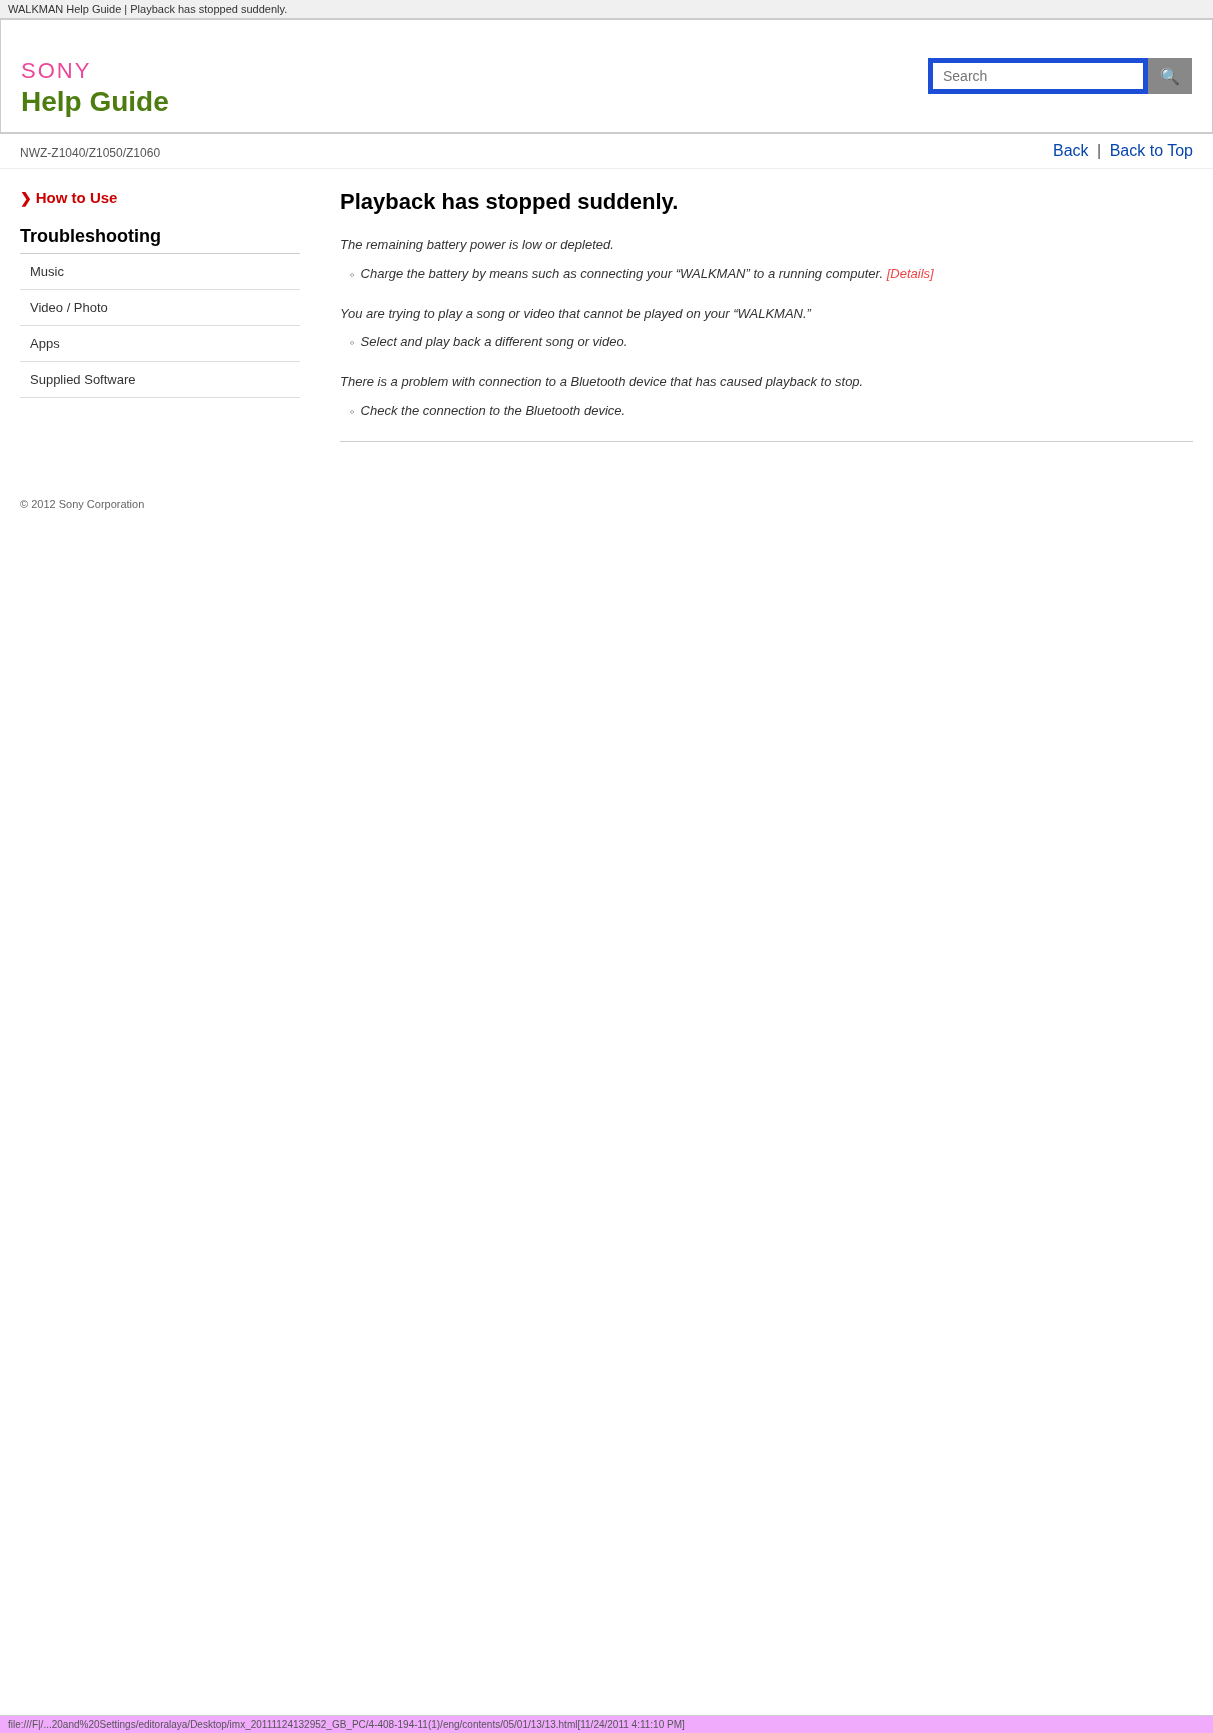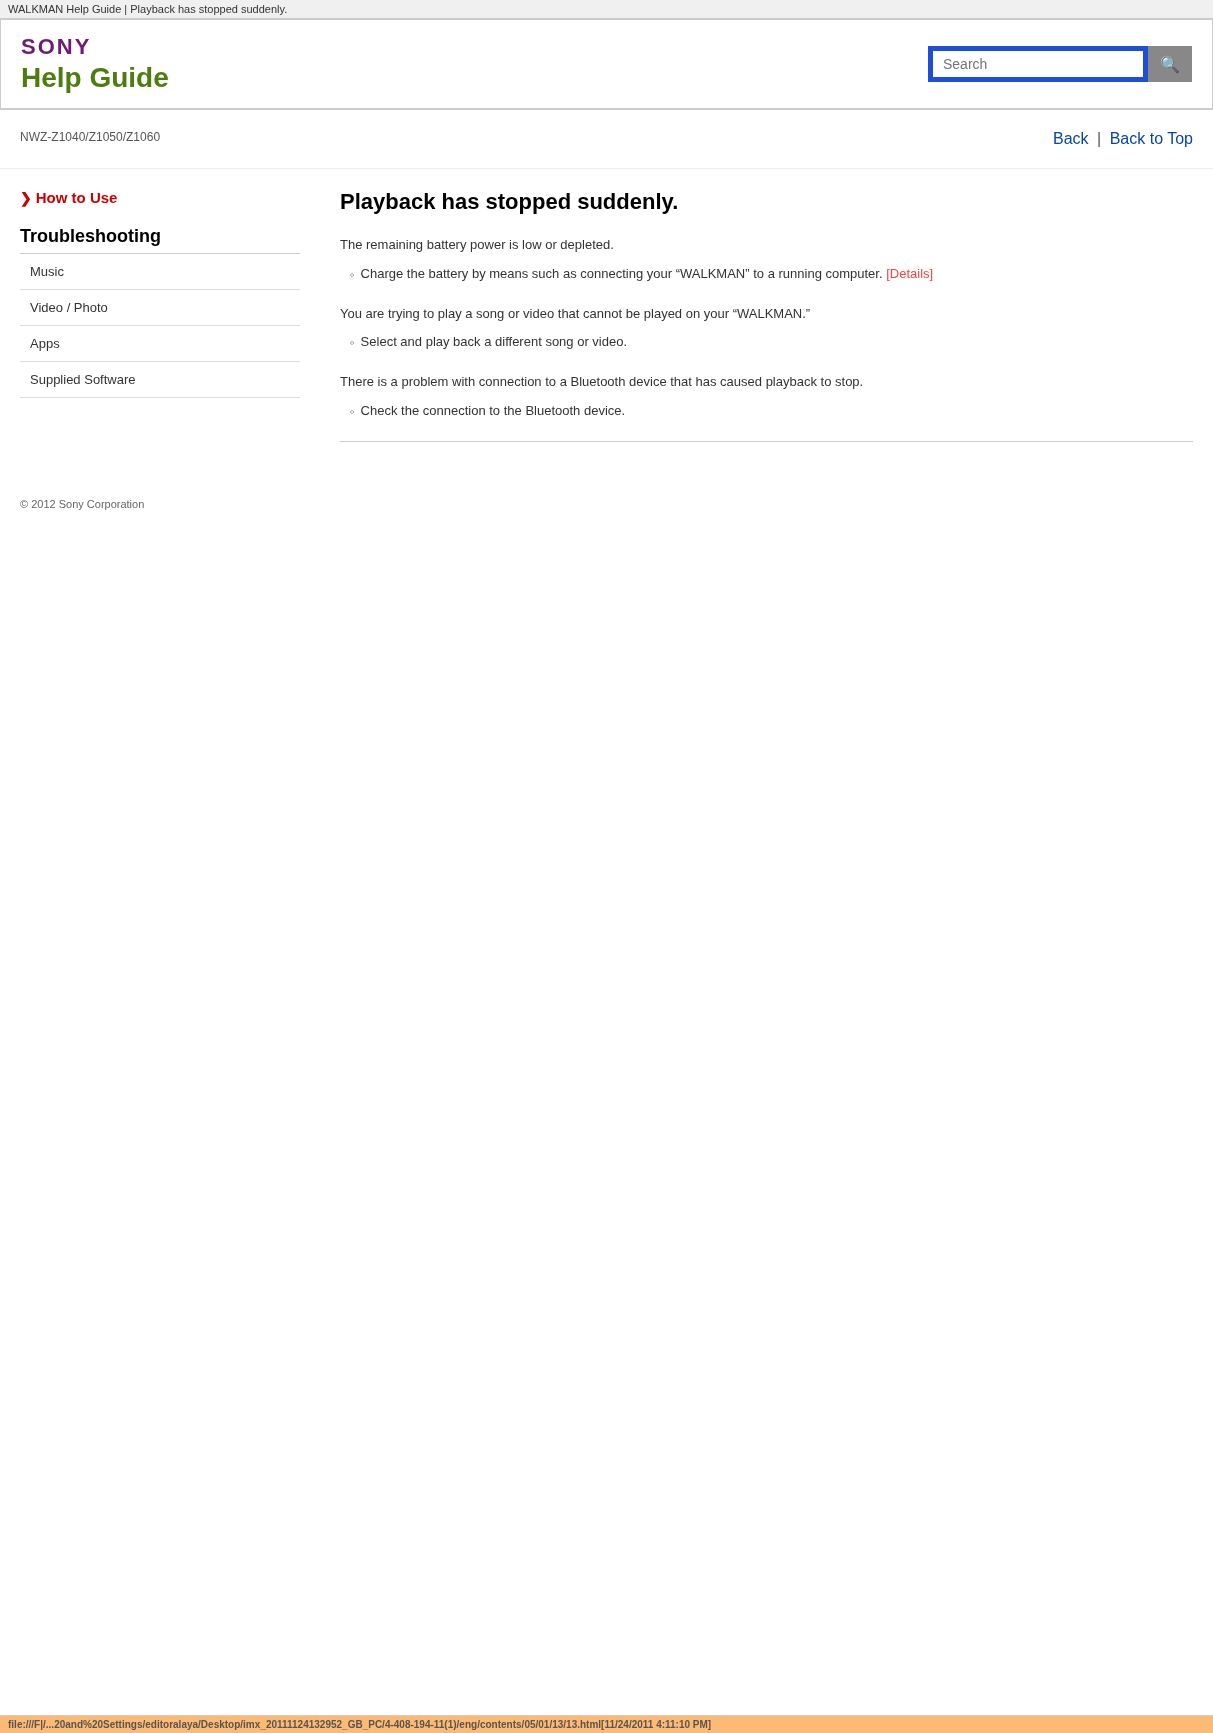--- a/index.html
+++ b/index.html
@@ -39,24 +39,25 @@
       padding: 14px 20px;
       display: flex;
       align-items: center;
       justify-content: space-between;
     }
 
     .header-left {}
 
     .sony-logo {
       font-size: 22px;
-      font-weight: bold;
+      font-weight: normal;
       letter-spacing: 2px;
-      color: #701a75;
+      color: #ec4899;
       font-family: 'Arial Black', Arial, sans-serif;
+      margin-top: 24px;
     }
 
     .help-guide-title {
       font-size: 28px;
       font-weight: bold;
       color: #4d7c0f;
       margin-top: 2px;
     }
 
     .search-area {
@@ -85,24 +86,24 @@
       justify-content: center;
     }
 
     .search-button-icon {
       color: #fff;
       font-size: 16px;
     }
 
     
     .sub-header {
-      padding: 20px 20px;
+      padding: 8px 20px;
       display: flex;
       justify-content: space-between;
-      align-items: flex-start;
+      align-items: flex-end;
       border-bottom: 1px solid #eee;
     }
 
     .device-model {
       font-size: 12px;
       color: #555;
     }
 
     .nav-links {
       font-size: 16px;
@@ -183,20 +184,21 @@
 
     .article-title {
       font-size: 22px;
       font-weight: bold;
       color: #000;
       margin-bottom: 20px;
     }
 
     .content-section {
       margin-bottom: 16px;
+      font-style: italic;
     }
 
     .content-text {
       font-size: 13px;
       color: #333;
       line-height: 1.6;
       margin-bottom: 6px;
     }
 
     .content-list {
@@ -233,30 +235,29 @@
 
     
     .footer {
       padding: 20px;
       font-size: 11px;
       color: #666;
     }
 
     
     .browser-bottom-bar {
-      background: #fdba74;
+      background: #f0abfc;
       border-top: 1px solid #ccc;
       padding: 3px 8px;
       font-size: 10px;
       color: #555;
       position: fixed;
       bottom: 0;
       left: 0;
       width: 100%;
-      font-weight: bold;
     }
   </style>
 </head>
 <body>
 
 <div class="browser-title-bar">
   <span>WALKMAN Help Guide | Playback has stopped suddenly.</span>
 </div>
 
 <div class="page-wrapper">

